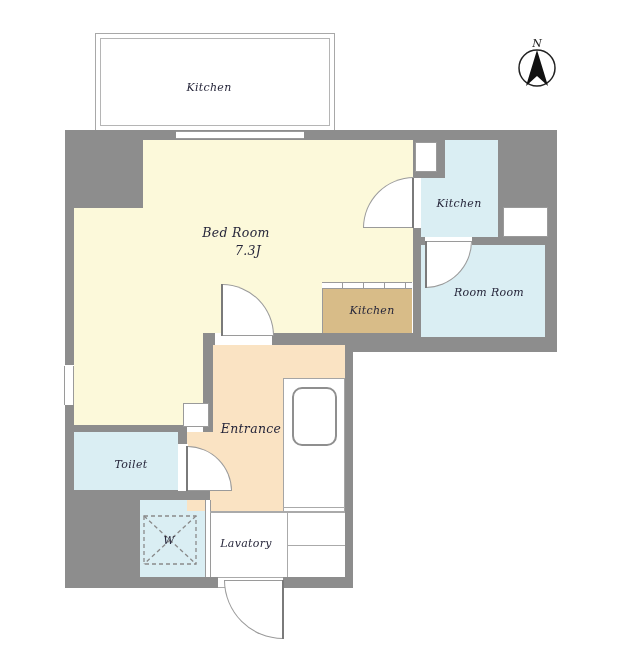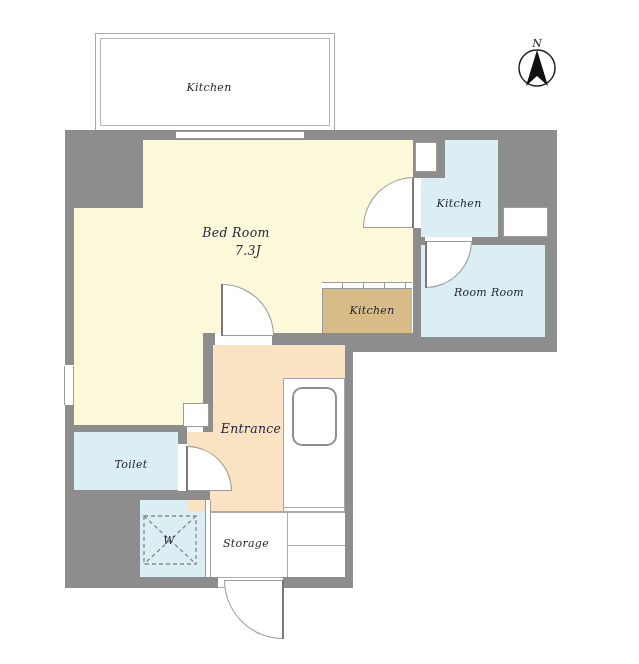--- a/index.html
+++ b/index.html
@@ -122,15 +122,15 @@
 
   <div class="label" style="left:209px;top:87px">Kitchen</div>
   <div class="label big" style="left:236px;top:232px">Bed Room</div>
   <div class="label big" style="left:248px;top:250px">7.3J</div>
   <div class="label" style="left:459px;top:203px">Kitchen</div>
   <div class="label" style="left:489px;top:292px">Room Room</div>
   <div class="label" style="left:372px;top:310px">Kitchen</div>
   <div class="label big" style="left:251px;top:428px">Entrance</div>
   <div class="label" style="left:131px;top:464px">Toilet</div>
   <div class="label" style="left:169px;top:540px">W</div>
-  <div class="label" style="left:246px;top:543px">Storage</div>
+  <div class="label" style="left:246px;top:543px">Lavatory</div>
 
 </div>
 
 </body></html>

